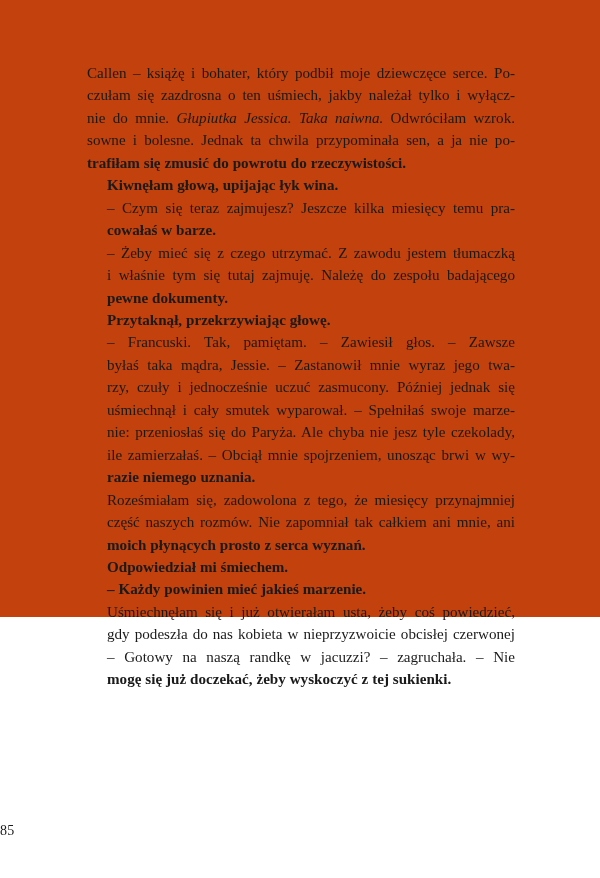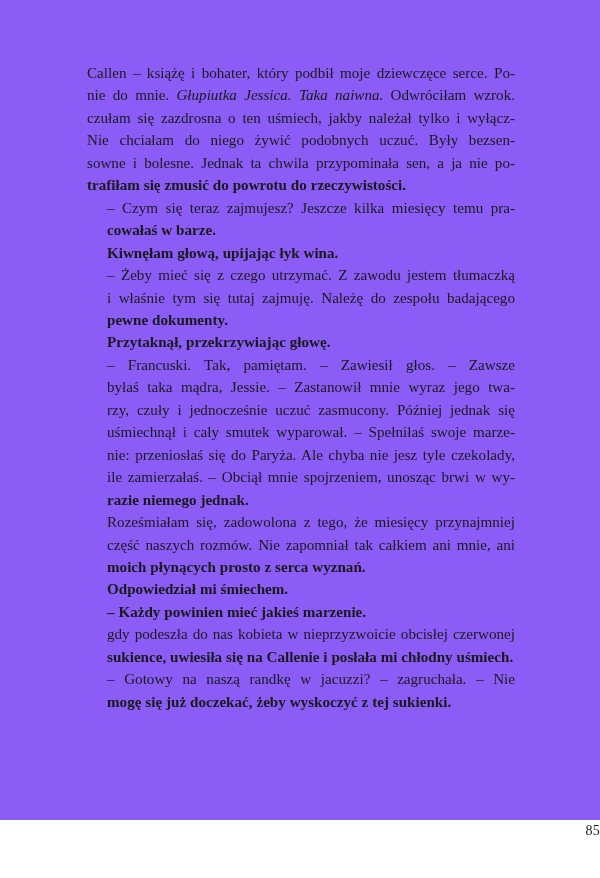--- a/index.html
+++ b/index.html
@@ -10,22 +10,22 @@
     width: 600px;
     height: 878px;
     background: #ffffff;
     font-family: "Liberation Serif", "DejaVu Serif", serif;
     color: #1a1a1a;
     overflow: hidden;
   }
   .page {
     position: relative;
     width: 600px;
-    height: 820px;
-    background: #8b5cf6;
+    height: 617px;
+    background: #c2410c;
     box-sizing: border-box;
   }
   .text-column {
     position: absolute;
     left: 87px;
     top: 62px;
     width: 428px;
     text-align: justify;
     text-justify: inter-word;
     font-size: 15.1px;
@@ -56,90 +56,89 @@
     font-weight: bold;
   }
   .ital {
     font-style: italic;
   }
   .page-number {
     position: absolute;
     left: 0;
     right: 0;
     top: 823px;
-    text-align: right;
+    text-align: left;
     font-size: 14px;
     font-family: "Liberation Serif", "DejaVu Serif", serif;
     color: #1a1a1a;
     letter-spacing: 0.3px;
   }
 </style>
 </head>
 <body>
 
 <div class="page">
 
   <div class="text-column">
 
     <p class="para">
       <span class="line j">Callen – książę i bohater, który podbił moje dziewczęce serce. Po-</span>
+      <span class="line j">czułam się zazdrosna o ten uśmiech, jakby należał tylko i wyłącz-</span>
       <span class="line j"><span>nie do mnie. </span><span class="ital">Głupiutka Jessica. Taka naiwna.</span><span> Odwróciłam wzrok.</span></span>
-      <span class="line j">czułam się zazdrosna o ten uśmiech, jakby należał tylko i wyłącz-</span>
-      <span class="line j">Nie chciałam do niego żywić podobnych uczuć. Były bezsen-</span>
       <span class="line j">sowne i bolesne. Jednak ta chwila przypominała sen, a ja nie po-</span>
       <span class="line last">trafiłam się zmusić do powrotu do rzeczywistości.</span>
     </p>
 
     <p class="para indent">
-      <span class="line j">– Czym się teraz zajmujesz? Jeszcze kilka miesięcy temu pra-</span>
-      <span class="line last">cowałaś w barze.</span>
+      <span class="line last">Kiwnęłam głową, upijając łyk wina.</span>
     </p>
 
     <p class="para indent">
-      <span class="line last">Kiwnęłam głową, upijając łyk wina.</span>
+      <span class="line j">– Czym się teraz zajmujesz? Jeszcze kilka miesięcy temu pra-</span>
+      <span class="line last">cowałaś w barze.</span>
     </p>
 
     <p class="para indent">
       <span class="line j">– Żeby mieć się z czego utrzymać. Z zawodu jestem tłumaczką</span>
       <span class="line j">i właśnie tym się tutaj zajmuję. Należę do zespołu badającego</span>
       <span class="line last">pewne dokumenty.</span>
     </p>
 
     <p class="para indent">
       <span class="line last">Przytaknął, przekrzywiając głowę.</span>
     </p>
 
     <p class="para indent">
       <span class="line j">– Francuski. Tak, pamiętam. – Zawiesił głos. – Zawsze</span>
       <span class="line j">byłaś taka mądra, Jessie. – Zastanowił mnie wyraz jego twa-</span>
       <span class="line j">rzy, czuły i jednocześnie uczuć zasmucony. Później jednak się</span>
       <span class="line j">uśmiechnął i cały smutek wyparował. – Spełniłaś swoje marze-</span>
       <span class="line j">nie: przeniosłaś się do Paryża. Ale chyba nie jesz tyle czekolady,</span>
       <span class="line j">ile zamierzałaś. – Obciął mnie spojrzeniem, unosząc brwi w wy-</span>
-      <span class="line last">razie niemego jednak.</span>
+      <span class="line last">razie niemego uznania.</span>
     </p>
 
     <p class="para indent">
       <span class="line j">Roześmiałam się, zadowolona z tego, że miesięcy przynajmniej</span>
       <span class="line j">część naszych rozmów. Nie zapomniał tak całkiem ani mnie, ani</span>
       <span class="line last">moich płynących prosto z serca wyznań.</span>
     </p>
 
 
     <p class="para indent">
       <span class="line last">Odpowiedział mi śmiechem.</span>
     </p>
 
     <p class="para indent">
       <span class="line last">– Każdy powinien mieć jakieś marzenie.</span>
     </p>
 
     <p class="para indent">
+      <span class="line j">Uśmiechnęłam się i już otwierałam usta, żeby coś powiedzieć,</span>
       <span class="line j">gdy podeszła do nas kobieta w nieprzyzwoicie obcisłej czerwonej</span>
-      <span class="line last">sukience, uwiesiła się na Callenie i posłała mi chłodny uśmiech.</span>
     </p>
 
     <p class="para indent">
       <span class="line j">– Gotowy na naszą randkę w jacuzzi? – zagruchała. – Nie</span>
       <span class="line last">mogę się już doczekać, żeby wyskoczyć z tej sukienki.</span>
     </p>
 
   </div>
 
   <div class="page-number">85</div>

